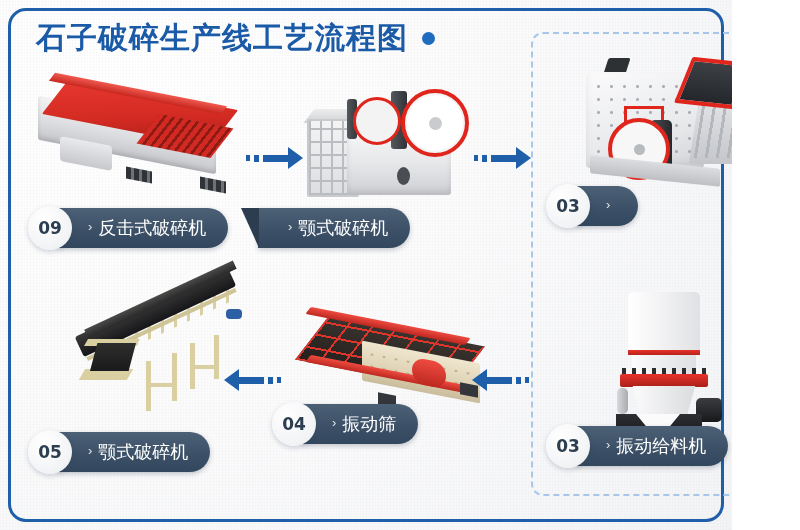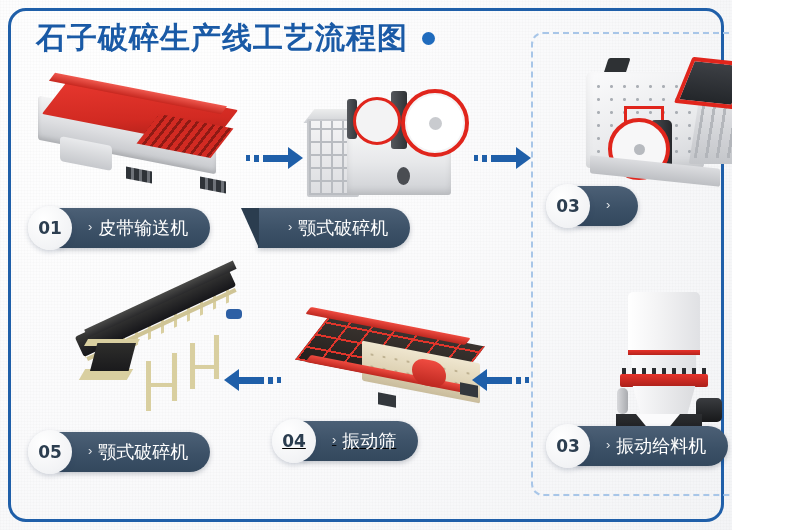--- a/index.html
+++ b/index.html
@@ -635,24 +635,24 @@
   </div>
 
   <div class="arrow left" style="left:224px;top:369px;">
     <span class="head"></span>
     <span class="shaft" style="width:26px;"></span>
     <span class="dot" style="margin:0 0 0 4px;"></span>
     <span class="dot sm" style="margin:0 0 0 4px;"></span>
   </div>
 
   <div class="label" style="left:28px;top:208px;">
-    <span class="badge">01</span>
+    <span class="badge">09</span>
     <span class="pill">
       <span class="chev">›</span>
-      <span>皮带输送机</span>
+      <span>反击式破碎机</span>
     </span>
   </div>
 
   <div class="label" style="left:272px;top:208px;">
     <span class="pill">
       <span class="chev">›</span>
       <span>颚式破碎机</span>
     </span>
   </div>
 
@@ -664,21 +664,21 @@
   </div>
 
   <div class="label" style="left:546px;top:426px;">
     <span class="badge">03</span>
     <span class="pill">
       <span class="chev">›</span>
       <span>振动给料机</span>
     </span>
   </div>
 
-  <div class="label" style="left:272px;top:421px;text-decoration:underline;">
+  <div class="label" style="left:272px;top:404px;">
     <span class="badge">04</span>
     <span class="pill">
       <span class="chev">›</span>
       <span>振动筛</span>
     </span>
   </div>
 
   <div class="label" style="left:28px;top:432px;">
     <span class="badge">05</span>
     <span class="pill">

